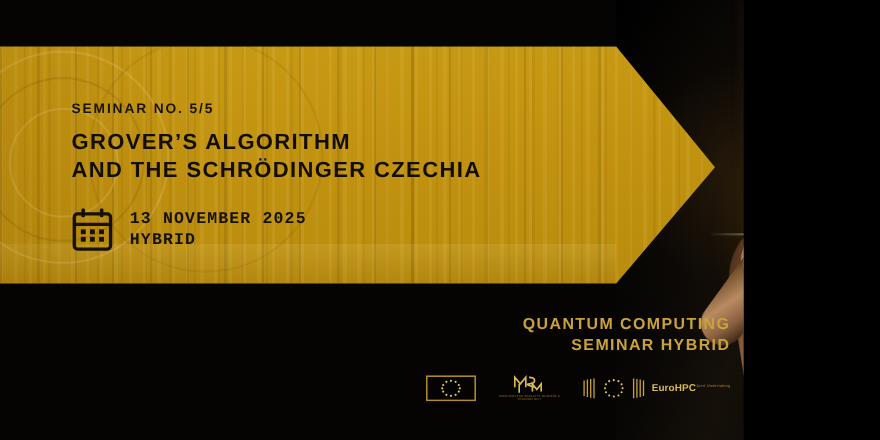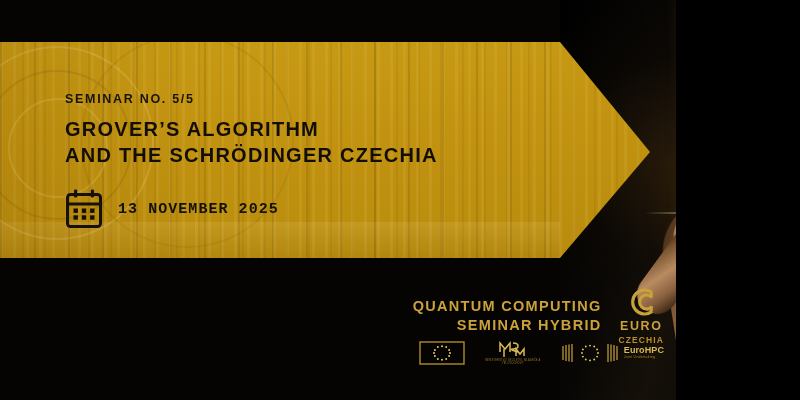--- a/index.html
+++ b/index.html
@@ -74,31 +74,31 @@
   
   .copy{position:absolute;left:65px;top:92px;width:470px;color:#141006;}
   .kicker{font-size:12.5px;font-weight:700;letter-spacing:1.7px;color:#19130a;}
   .title{margin-top:10px;font-size:20px;font-weight:700;letter-spacing:1.25px;line-height:26px;color:#120e05;white-space:nowrap;}
 
   .datewrap{position:absolute;left:64px;top:188px;display:flex;align-items:center;gap:14px;font-family:Liberation Mono, monospace;}
   .cal{width:40px;height:42px;flex:0 0 auto;}
   .datetext{font-size:15px;font-weight:700;letter-spacing:1.05px;line-height:19px;color:#161107;}
 
   
-  .brandrow{position:absolute;right:12px;top:286px;display:flex;align-items:center;gap:17px;}
+  .brandrow{position:absolute;right:12px;top:286px;display:flex;align-items:center;gap:29px;}
   .seriesname{text-align:right;font-size:14.5px;font-weight:700;letter-spacing:1.3px;line-height:18.5px;color:#c9a23a;}
   .eurologo{display:flex;flex-direction:column;align-items:center;gap:2px;}
   .euro-word{font-size:12.5px;font-weight:700;letter-spacing:1.6px;color:#c9a23a;line-height:13px;}
   .czech-word{font-size:8.5px;font-weight:700;letter-spacing:1.1px;color:#b98f2c;line-height:10px;}
 
   .funders{position:absolute;right:12px;top:340px;display:flex;align-items:center;gap:18px;}
   .fund{display:flex;align-items:center;}
   .msmt{display:flex;flex-direction:column;align-items:center;}
   .msmt-sub{font-size:2.6px;color:#9c7a24;letter-spacing:.2px;line-height:3.4px;text-align:center;width:60px;}
-  .ehpc-text{display:flex;flex-direction:column;line-height:1;margin-left:5px;}
+  .ehpc-text{display:flex;flex-direction:row;line-height:1;margin-left:5px;}
   .ehpc-name{font-size:9px;font-weight:700;color:#d9ba55;letter-spacing:.1px;}
   .ehpc-sub{font-size:3.6px;color:#a9842c;letter-spacing:.2px;margin-top:1.5px;}
 </style>
 </head>
 <body>
 
 <div id="banner">
 
   <div class="photo">
     <div class="studio-bar"></div>
@@ -158,37 +158,28 @@
         <rect x="9.5" y="20.5" width="4.4" height="4.4"></rect>
           <rect x="17.8" y="20.5" width="4.4" height="4.4"></rect>
           <rect x="26.1" y="20.5" width="4.4" height="4.4"></rect>
         <rect x="9.5" y="27.3" width="4.4" height="4.4"></rect>
           <rect x="17.8" y="27.3" width="4.4" height="4.4"></rect>
           <rect x="26.1" y="27.3" width="4.4" height="4.4"></rect>
       </g>
     </svg>
     <div class="datetext">
       <div>13 NOVEMBER 2025</div>
+      <div>HYBRID</div>
     </div>
   </div>
 
   <div class="brandrow">
     <div class="seriesname">
       <div>QUANTUM COMPUTING</div>
       <div>SEMINAR HYBRID</div>
-    </div>
-    <div class="eurologo">
-      <svg width="38" height="32" viewBox="0 0 38 32">
-        <path d="M30 6.5 A12 12 0 1 0 30 25.5" fill="none" stroke="#c9a23a" stroke-width="3.1"></path>
-        <path d="M30 11.6 A7 7 0 1 0 30 20.4" fill="none" stroke="#c9a23a" stroke-width="3.1"></path>
-        <line x1="29.2" y1="6.5" x2="29.2" y2="11.6" stroke="#c9a23a" stroke-width="3.1"></line>
-        <line x1="29.2" y1="20.4" x2="29.2" y2="25.5" stroke="#c9a23a" stroke-width="3.1"></line>
-      </svg>
-      <div class="euro-word">EURO</div>
-      <div class="czech-word">CZECHIA</div>
     </div>
   </div>
 
   <div class="funders">
     <div class="fund">
       <svg width="46" height="24" viewBox="0 0 46 24">
         <rect x="1" y="1" width="44" height="22" fill="none" stroke="#b08c2a" stroke-width="1.4"></rect>
         <g fill="#e2c65c">
           <circle cx="23" cy="5.2" r="1"></circle>
             <circle cx="27.2" cy="6.1" r="1"></circle>

